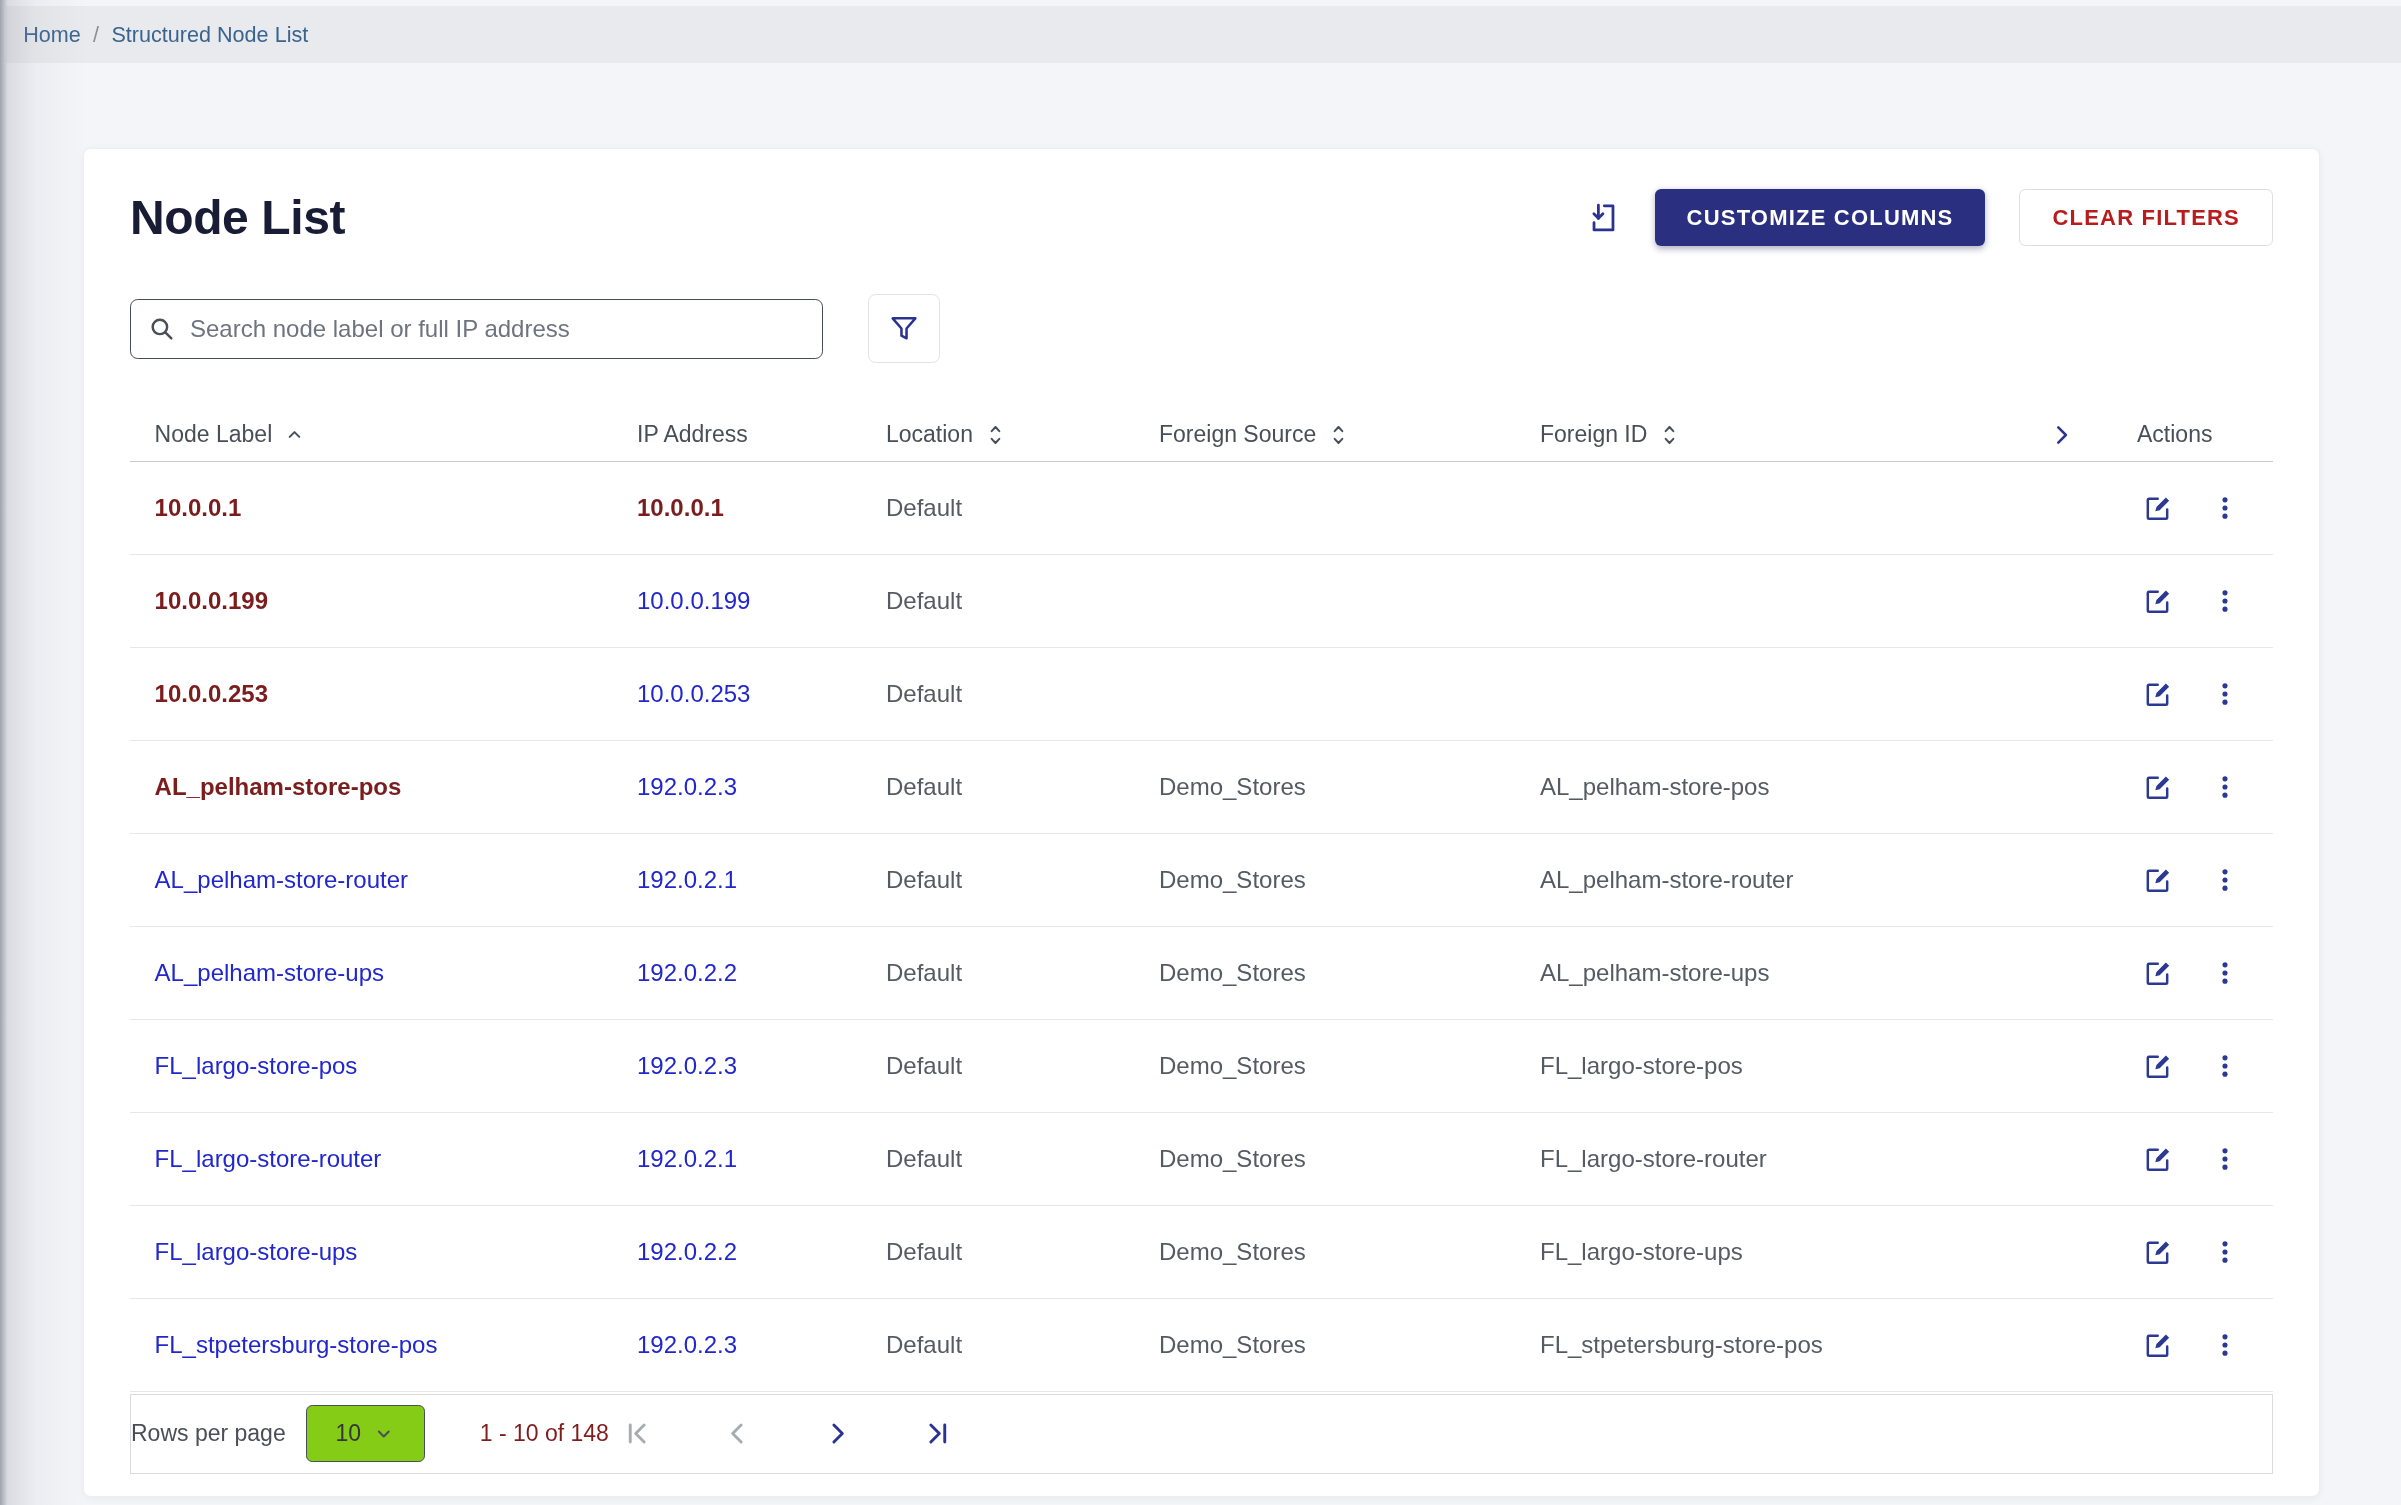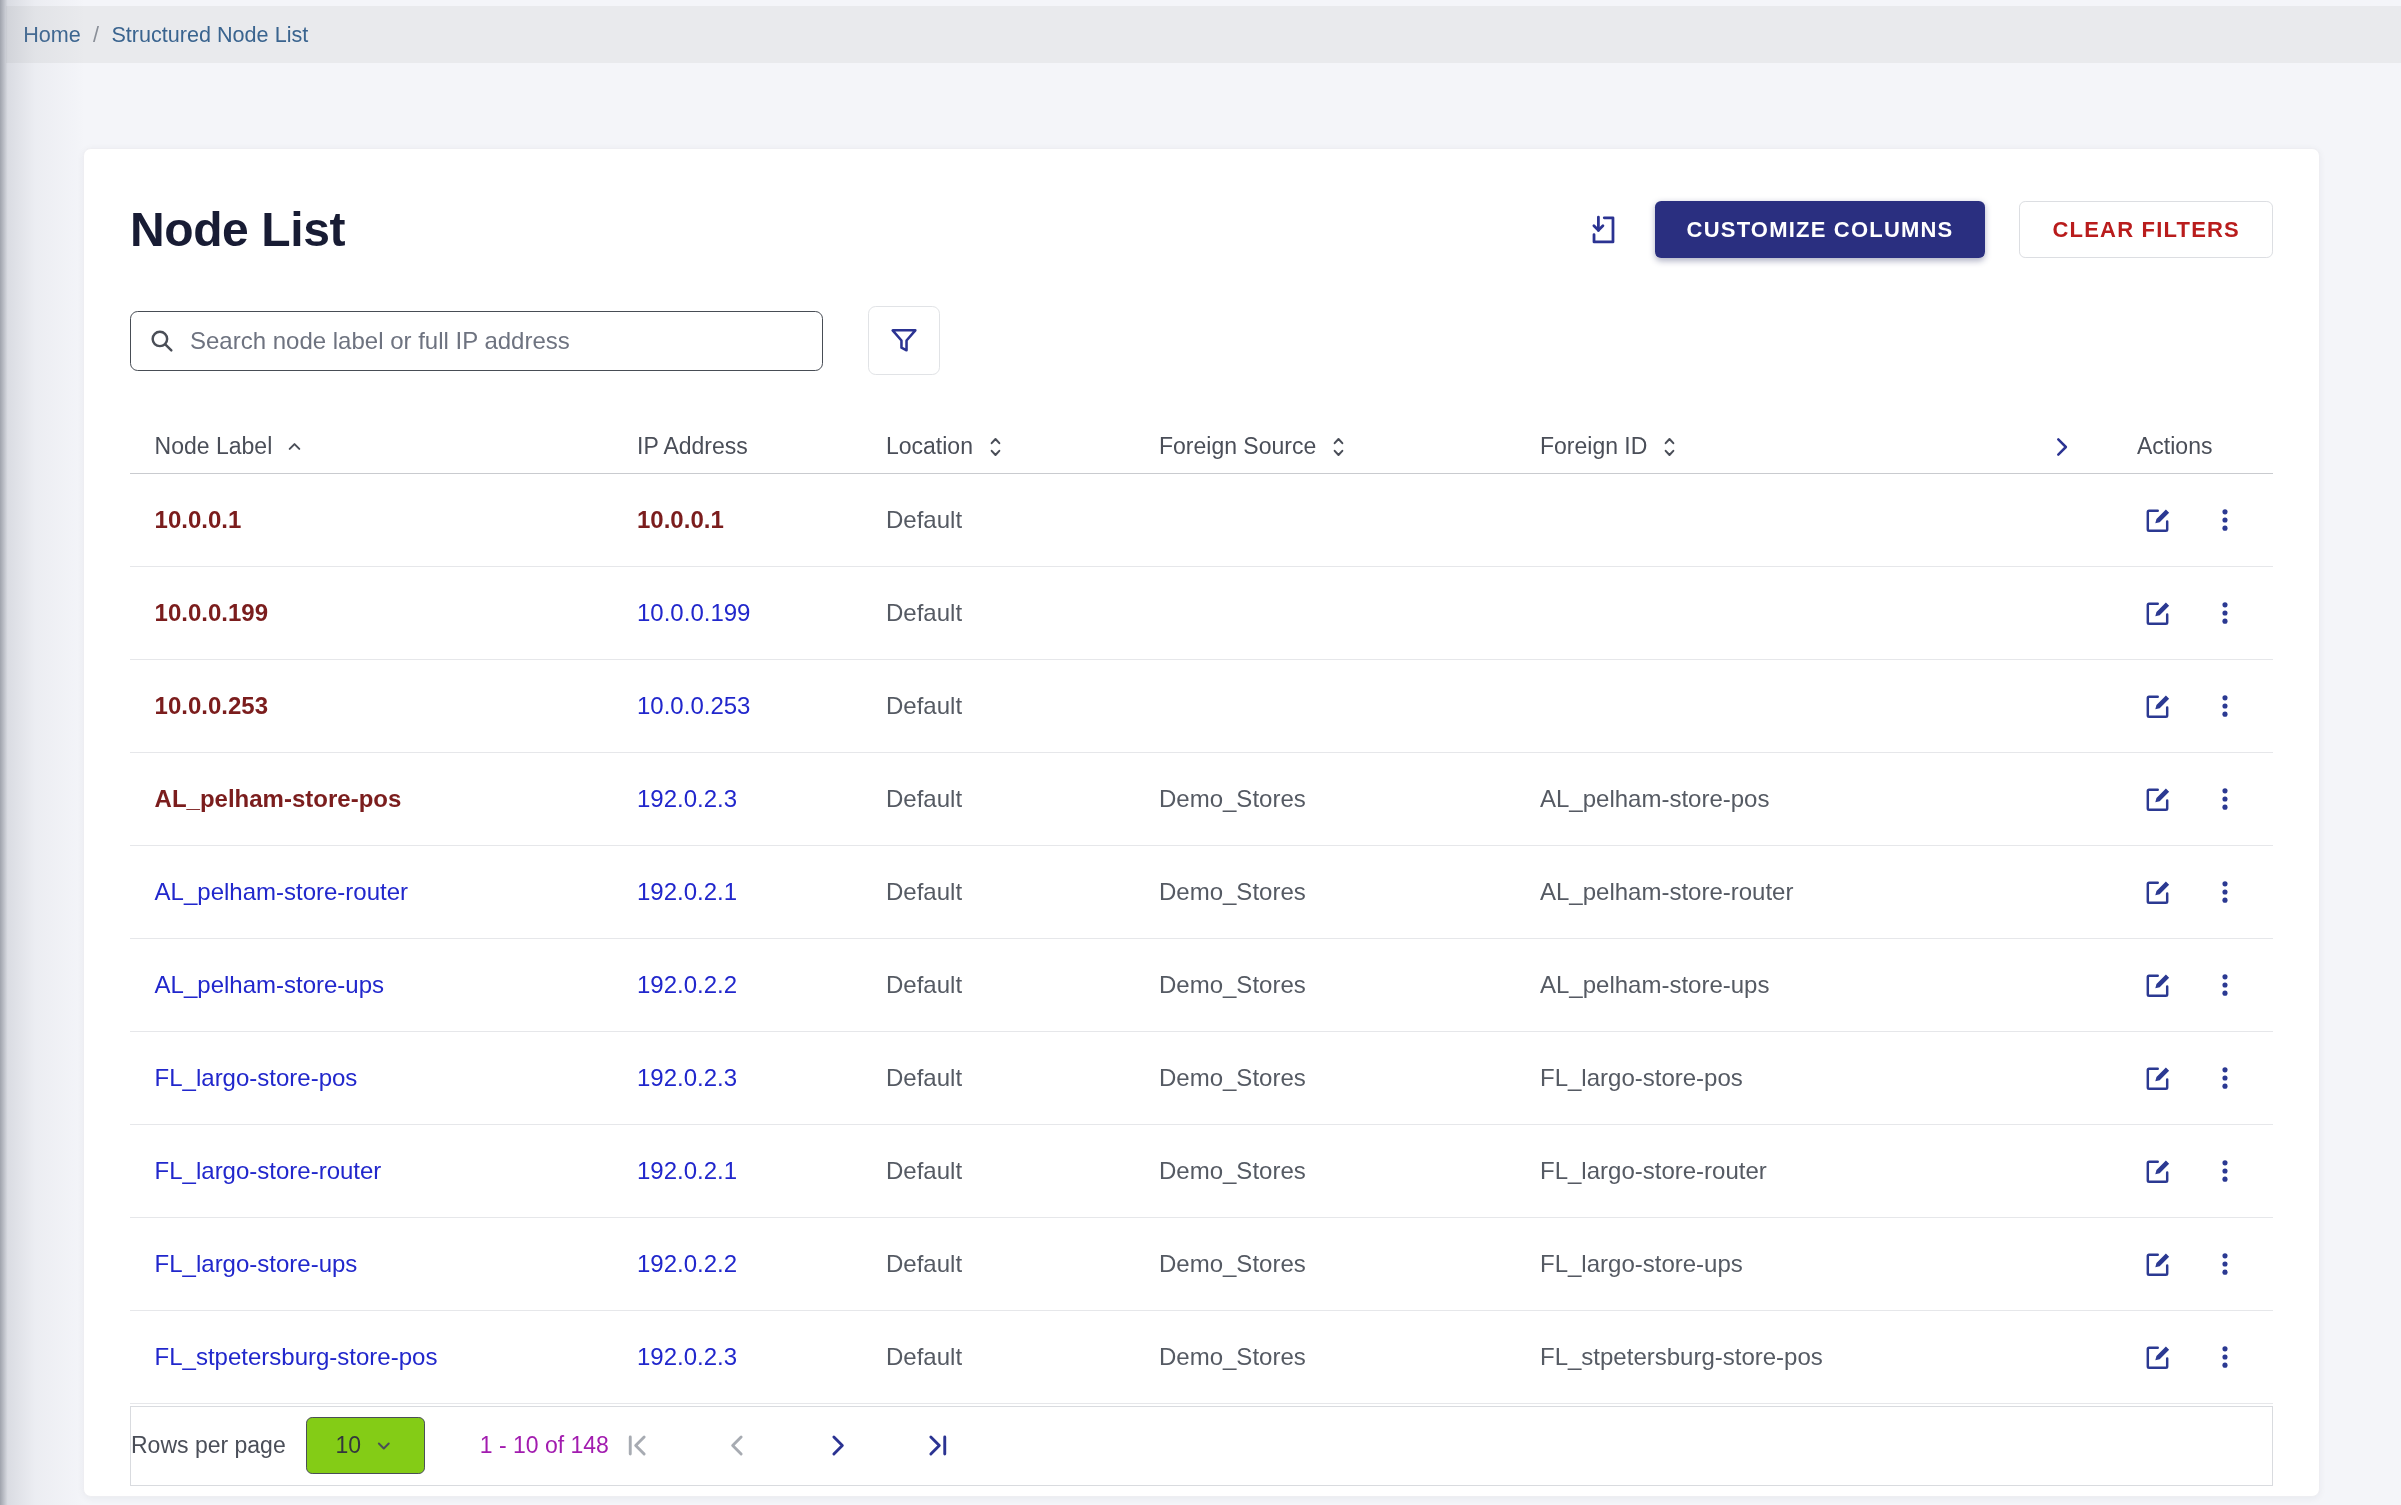--- a/index.html
+++ b/index.html
@@ -27,21 +27,21 @@
   .crumb-sep { color:#8a8f98; margin:0 12.3px; }
   
   .card {
     position:absolute; left:83px; top:148px; width:2237px; height:1349px;
     background:#ffffff; border-radius:7.7px;
     border:0.8px solid #eeeef2;
     box-shadow:0 1.5px 7.7px rgba(25,30,50,0.05);
     padding:0 46px;
   }
   
-  .title-row { display:flex; justify-content:space-between; align-items:center; padding-top:52px; }
+  .title-row { display:flex; justify-content:space-between; align-items:center; padding-top:40px; }
   .page-title { font-size:48px; font-weight:700; color:#181c34; letter-spacing:-0.4px; }
   .title-actions { display:flex; align-items:center; gap:34px; }
   .icon-btn { background:none; border:none; cursor:pointer; display:flex; align-items:center; color:#2b3392; }
   .btn {
     height:57px; border-radius:6.2px; font-size:22px; font-weight:700;
     letter-spacing:1.2px; padding:0 32px; cursor:pointer;
     font-family:"Liberation Sans", sans-serif;
     display:flex; align-items:center; justify-content:center;
   }
   .btn-primary { background:#2a2f80; color:#ffffff; border:none; box-shadow:0 2.3px 6.2px rgba(30,35,90,0.35); }
@@ -87,21 +87,21 @@
     margin-top:1.5px; height:80px; border:1.5px solid #d9dbdf;
     display:flex; align-items:center; justify-content:flex-start;
     padding-right:31px; font-size:23px; color:#4a4e58; gap:0;
   }
   .rpp-label { margin-right:20px; color:#4a4e58; }
   .rpp-select {
     width:119px; height:57px; border:1.5px solid #4a4f57; border-radius:6.2px;
     display:flex; align-items:center; justify-content:center; gap:12.3px;
     cursor:pointer; color:#33363d; background:#84cc16;
   }
-  .range-text { margin-left:55px; color:#a21caf; }
+  .range-text { margin-left:55px; color:#7f1d1d; }
   .nav-group { display:flex; align-items:center; gap:43px; }
   .pg-btn { background:none; border:none; cursor:pointer; color:#2b3392; display:flex; align-items:center; padding:0 14px; }
   .pg-btn.disabled { color:#a7abb2; cursor:default; }
   svg { display:block; }
 </style>
 </head>
 <body>
 
 <div class="edge-shadow"></div>
 

